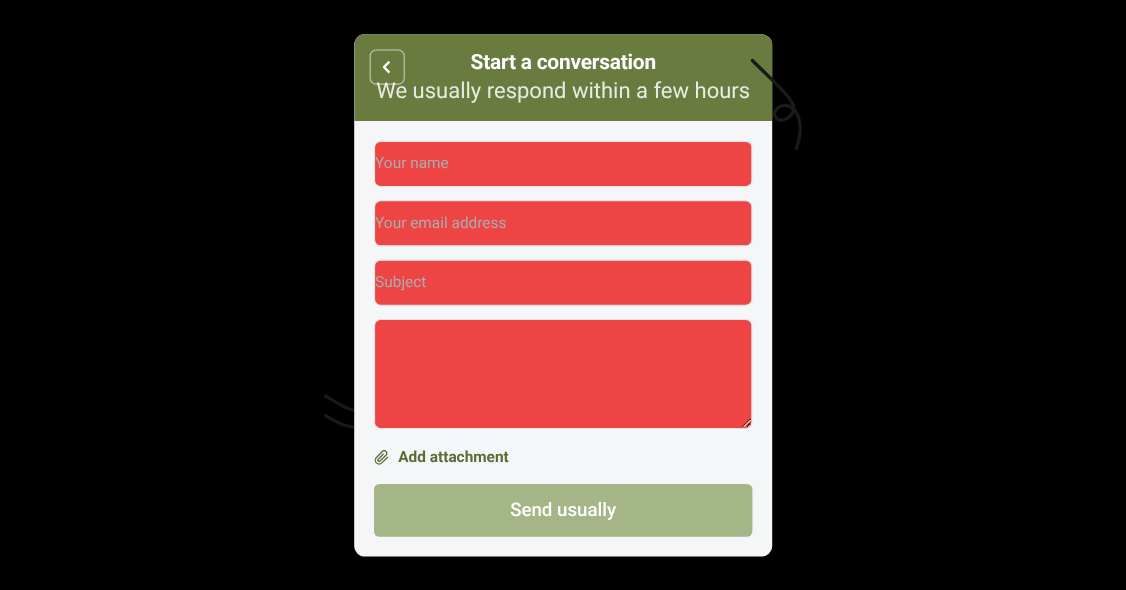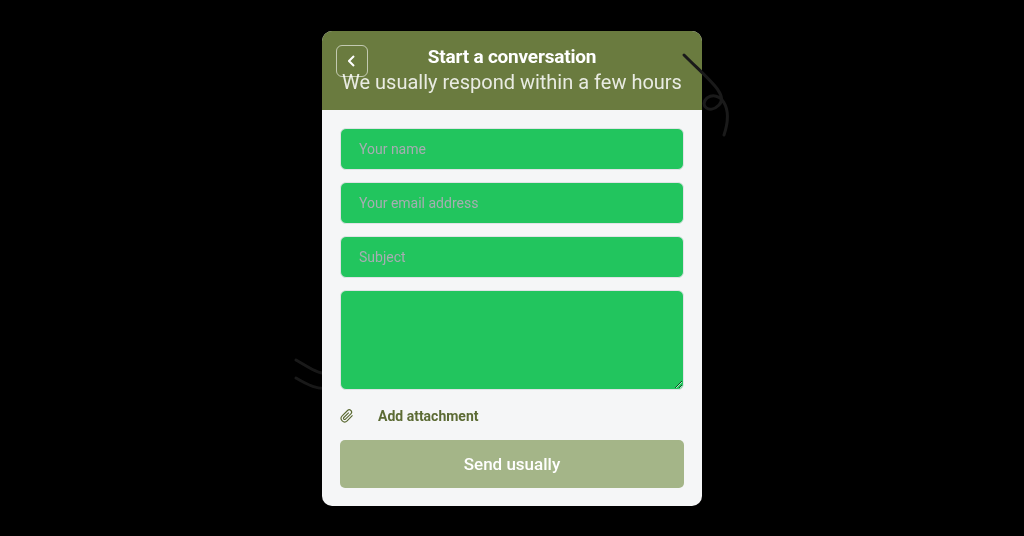--- a/index.html
+++ b/index.html
@@ -65,39 +65,39 @@
       color: rgba(255,255,255,0.85);
       font-weight: 400;
     }
     .widget-body {
       padding: 18px;
     }
     .form-field {
       width: 100%;
       border: 1px solid #e0e3e6;
       border-radius: 6px;
-      padding: 12px 18px;
+      padding: 12px 0;
       font-size: 14px;
       color: #333;
-      background: #22c55e;
+      background: #ef4444;
       margin-bottom: 12px;
       font-family: inherit;
     }
     .form-field::placeholder {
       color: #a7adb2;
     }
     textarea.form-field {
       height: 100px;
       resize: vertical;
       margin-bottom: 14px;
     }
     .attachment-row {
       display: flex;
       align-items: center;
-      gap: 24px;
+      gap: 8px;
       margin-bottom: 16px;
       cursor: pointer;
     }
     .attachment-row svg {
       width: 14px;
       height: 14px;
       stroke: #5c6b34;
       stroke-width: 2;
       fill: none;
     }

